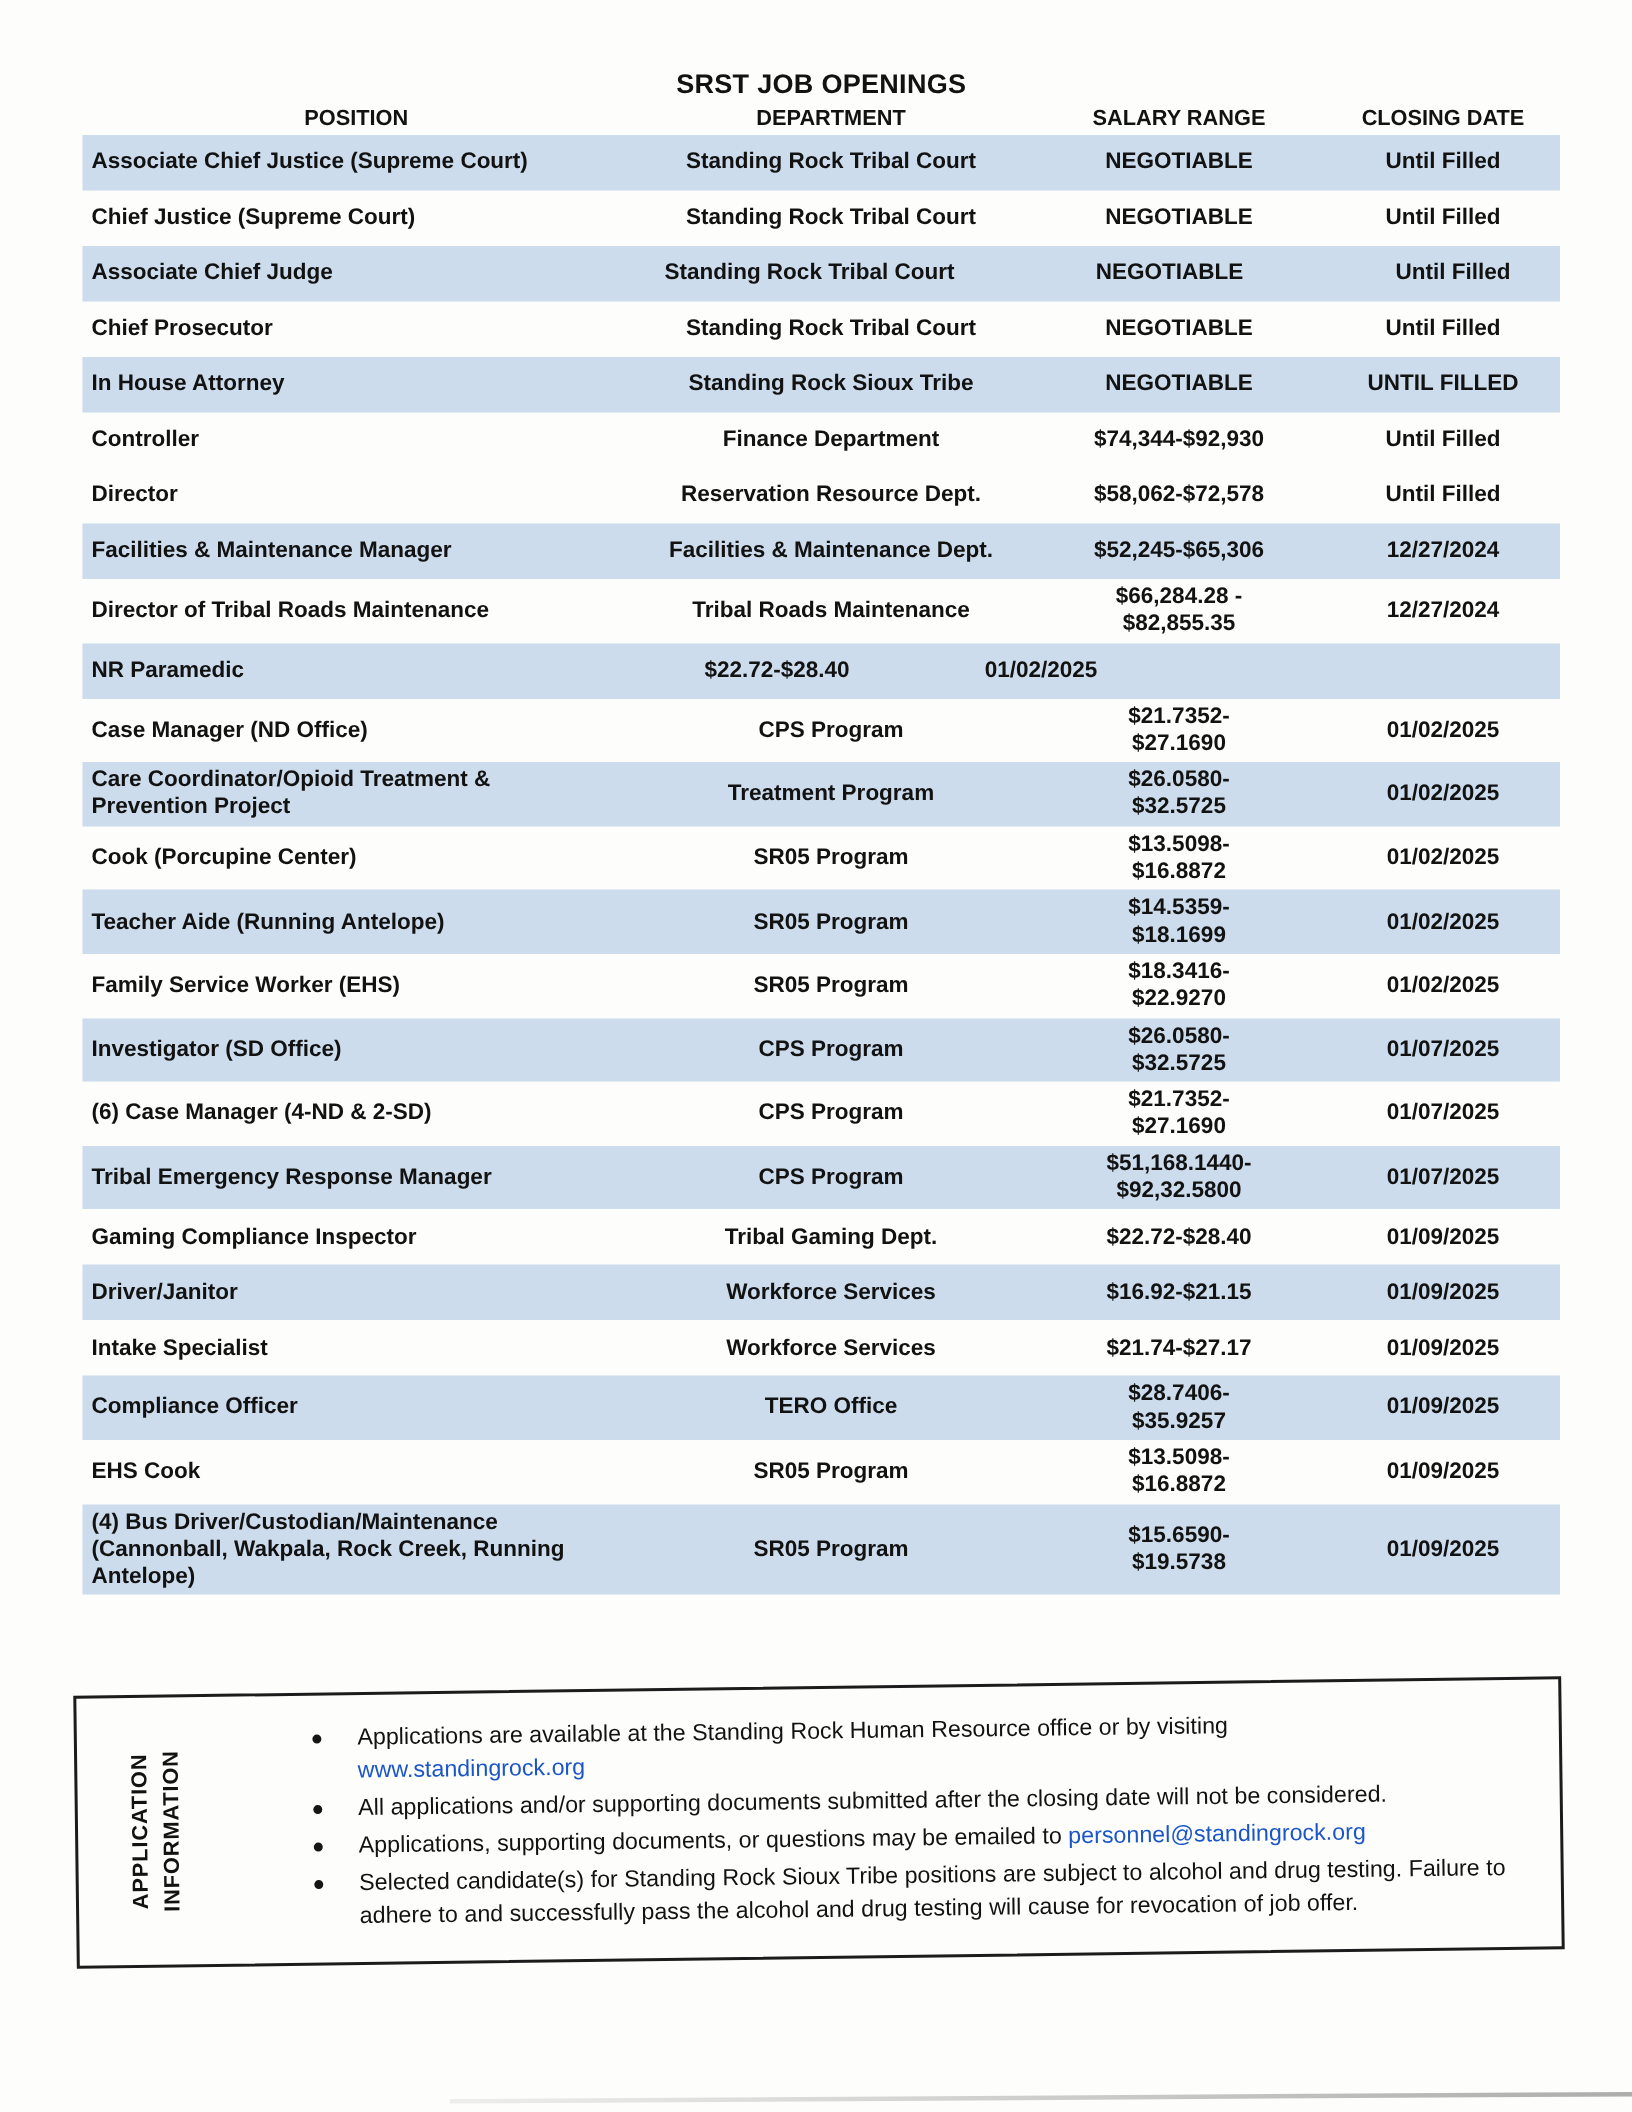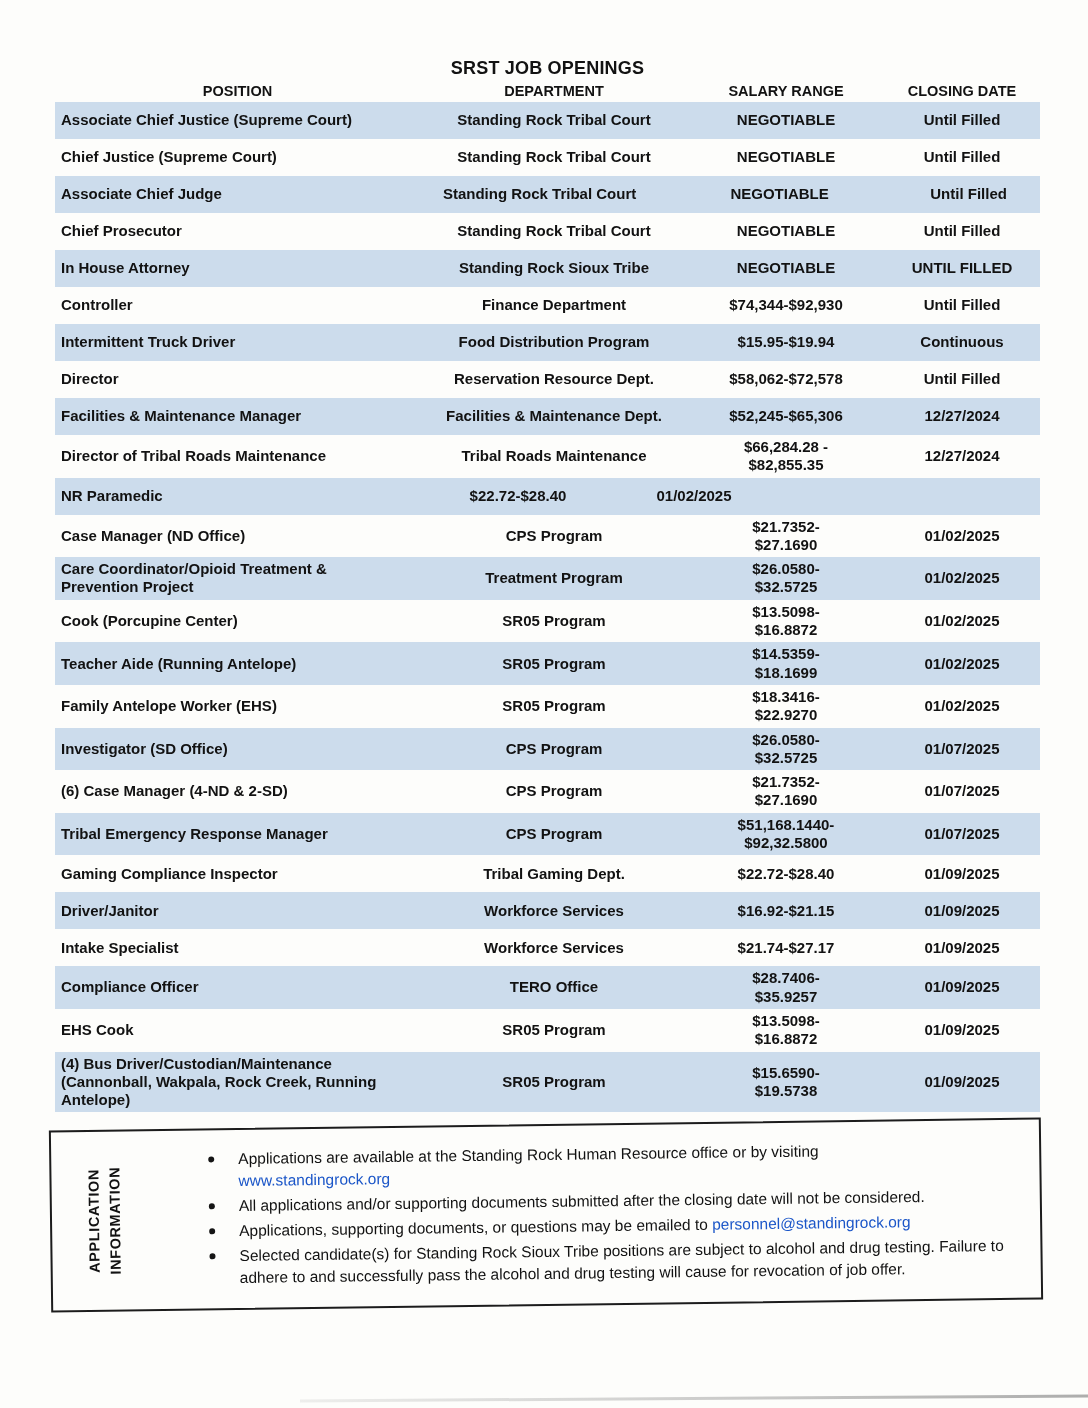--- a/index.html
+++ b/index.html
@@ -10,21 +10,21 @@
     color: #121212;
   }
   .page {
     position: relative;
     width: 1088px; height: 1408px;
     background: #fdfdfb;
     overflow: hidden;
   }
   .doc {
     position: absolute;
-    left: 55px; top: 58px;
+    left: 55px; top: 46px;
     width: 985px;
   }
   .doc-title {
     text-align: center;
     font-size: 18px;
     font-weight: bold;
     letter-spacing: 0.2px;
     margin-bottom: 4px;
   }
   .header-row {
@@ -156,26 +156,20 @@
           <div class="cell cell-dept">Standing Rock Sioux Tribe</div>
           <div class="cell cell-sal">NEGOTIABLE</div>
           <div class="cell cell-close">UNTIL FILLED</div>
         </div>
         <div class="trow">
           <div class="cell cell-pos">Controller</div>
           <div class="cell cell-dept">Finance Department</div>
           <div class="cell cell-sal">$74,344-$92,930</div>
           <div class="cell cell-close">Until Filled</div>
         </div>
-        <div class="trow shaded" style="background: rgb(204, 220, 236);">
-          <div class="cell cell-pos">Intermittent Truck Driver</div>
-          <div class="cell cell-dept">Food Distribution Program</div>
-          <div class="cell cell-sal">$15.95-$19.94</div>
-          <div class="cell cell-close">Continuous</div>
-        </div>
         <div class="trow">
           <div class="cell cell-pos">Director</div>
           <div class="cell cell-dept">Reservation Resource Dept.</div>
           <div class="cell cell-sal">$58,062-$72,578</div>
           <div class="cell cell-close">Until Filled</div>
         </div>
         <div class="trow shaded" style="background: rgb(204, 220, 236);">
           <div class="cell cell-pos">Facilities &amp; Maintenance Manager</div>
           <div class="cell cell-dept">Facilities &amp; Maintenance Dept.</div>
           <div class="cell cell-sal">$52,245-$65,306</div>
@@ -215,21 +209,21 @@
           <div class="cell cell-close">01/02/2025</div>
         </div>
         <div class="trow shaded" style="background: rgb(204, 220, 236);">
           <div class="cell cell-pos">Teacher Aide (Running Antelope)</div>
           <div class="cell cell-dept">SR05 Program</div>
           <div class="cell cell-sal">$14.5359-
 $18.1699</div>
           <div class="cell cell-close">01/02/2025</div>
         </div>
         <div class="trow">
-          <div class="cell cell-pos">Family Antelope Worker (EHS)</div>
+          <div class="cell cell-pos">Family Service Worker (EHS)</div>
           <div class="cell cell-dept">SR05 Program</div>
           <div class="cell cell-sal">$18.3416-
 $22.9270</div>
           <div class="cell cell-close">01/02/2025</div>
         </div>
         <div class="trow shaded" style="background: rgb(204, 220, 236);">
           <div class="cell cell-pos">Investigator (SD Office)</div>
           <div class="cell cell-dept">CPS Program</div>
           <div class="cell cell-sal">$26.0580-
 $32.5725</div>

